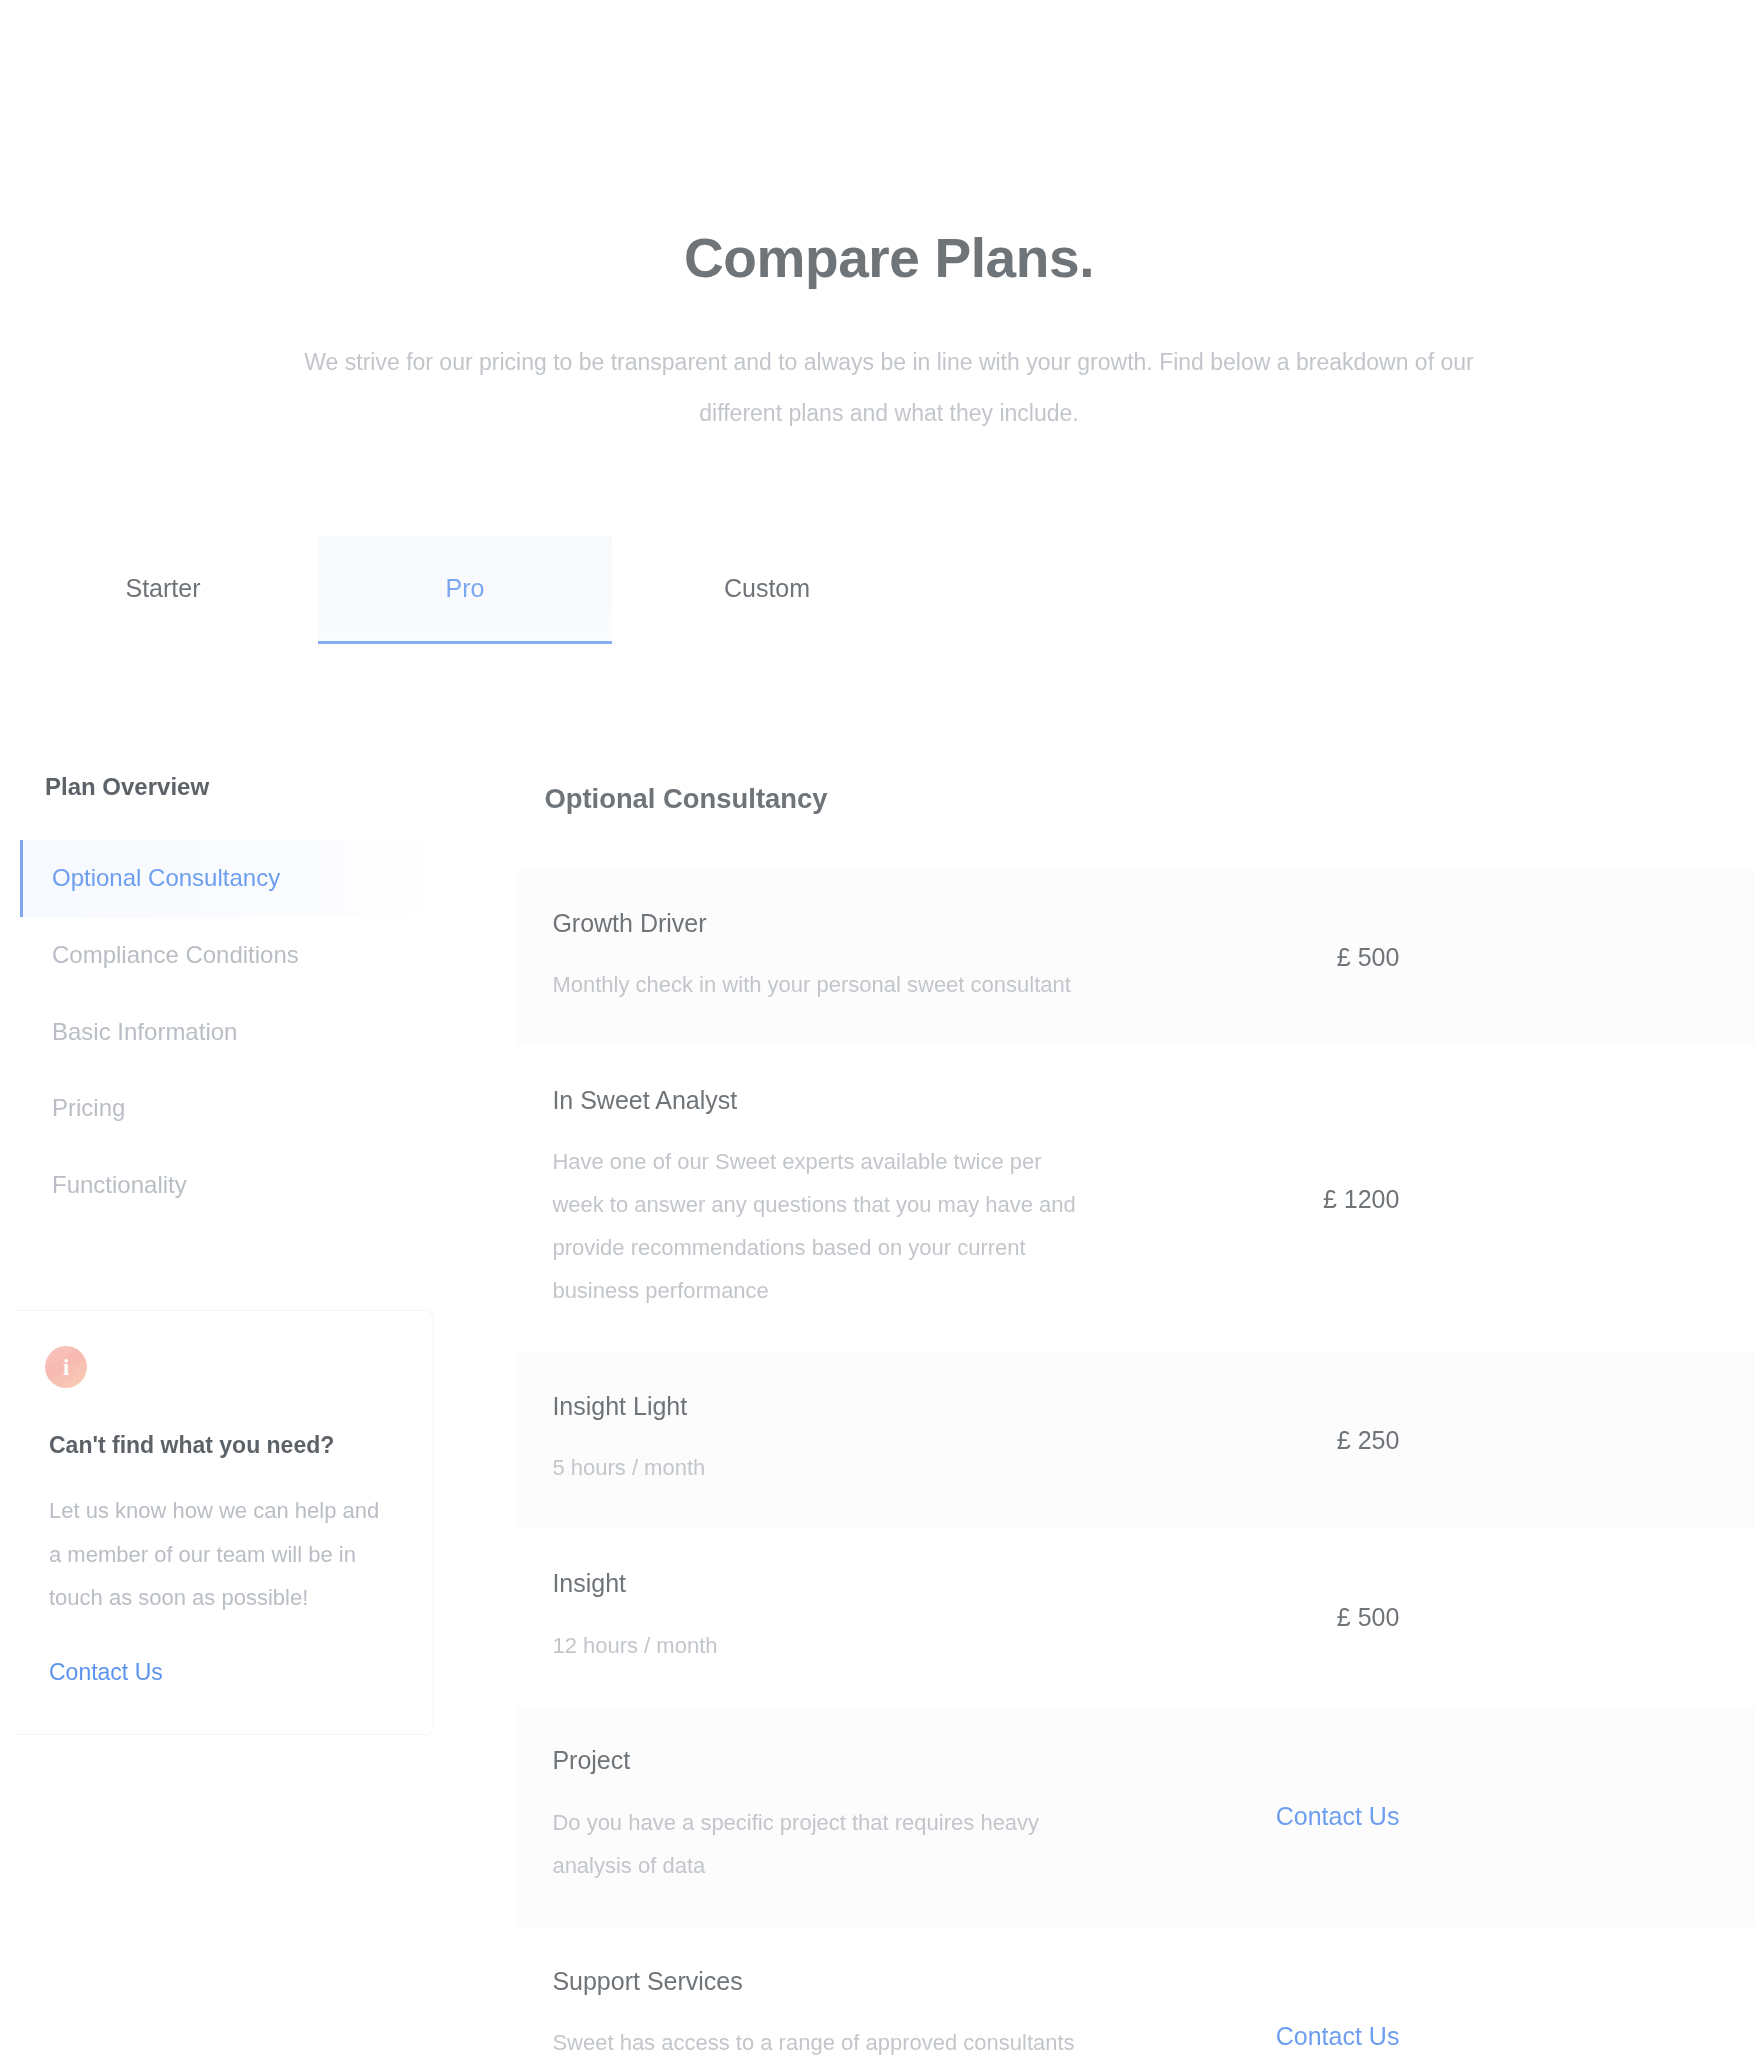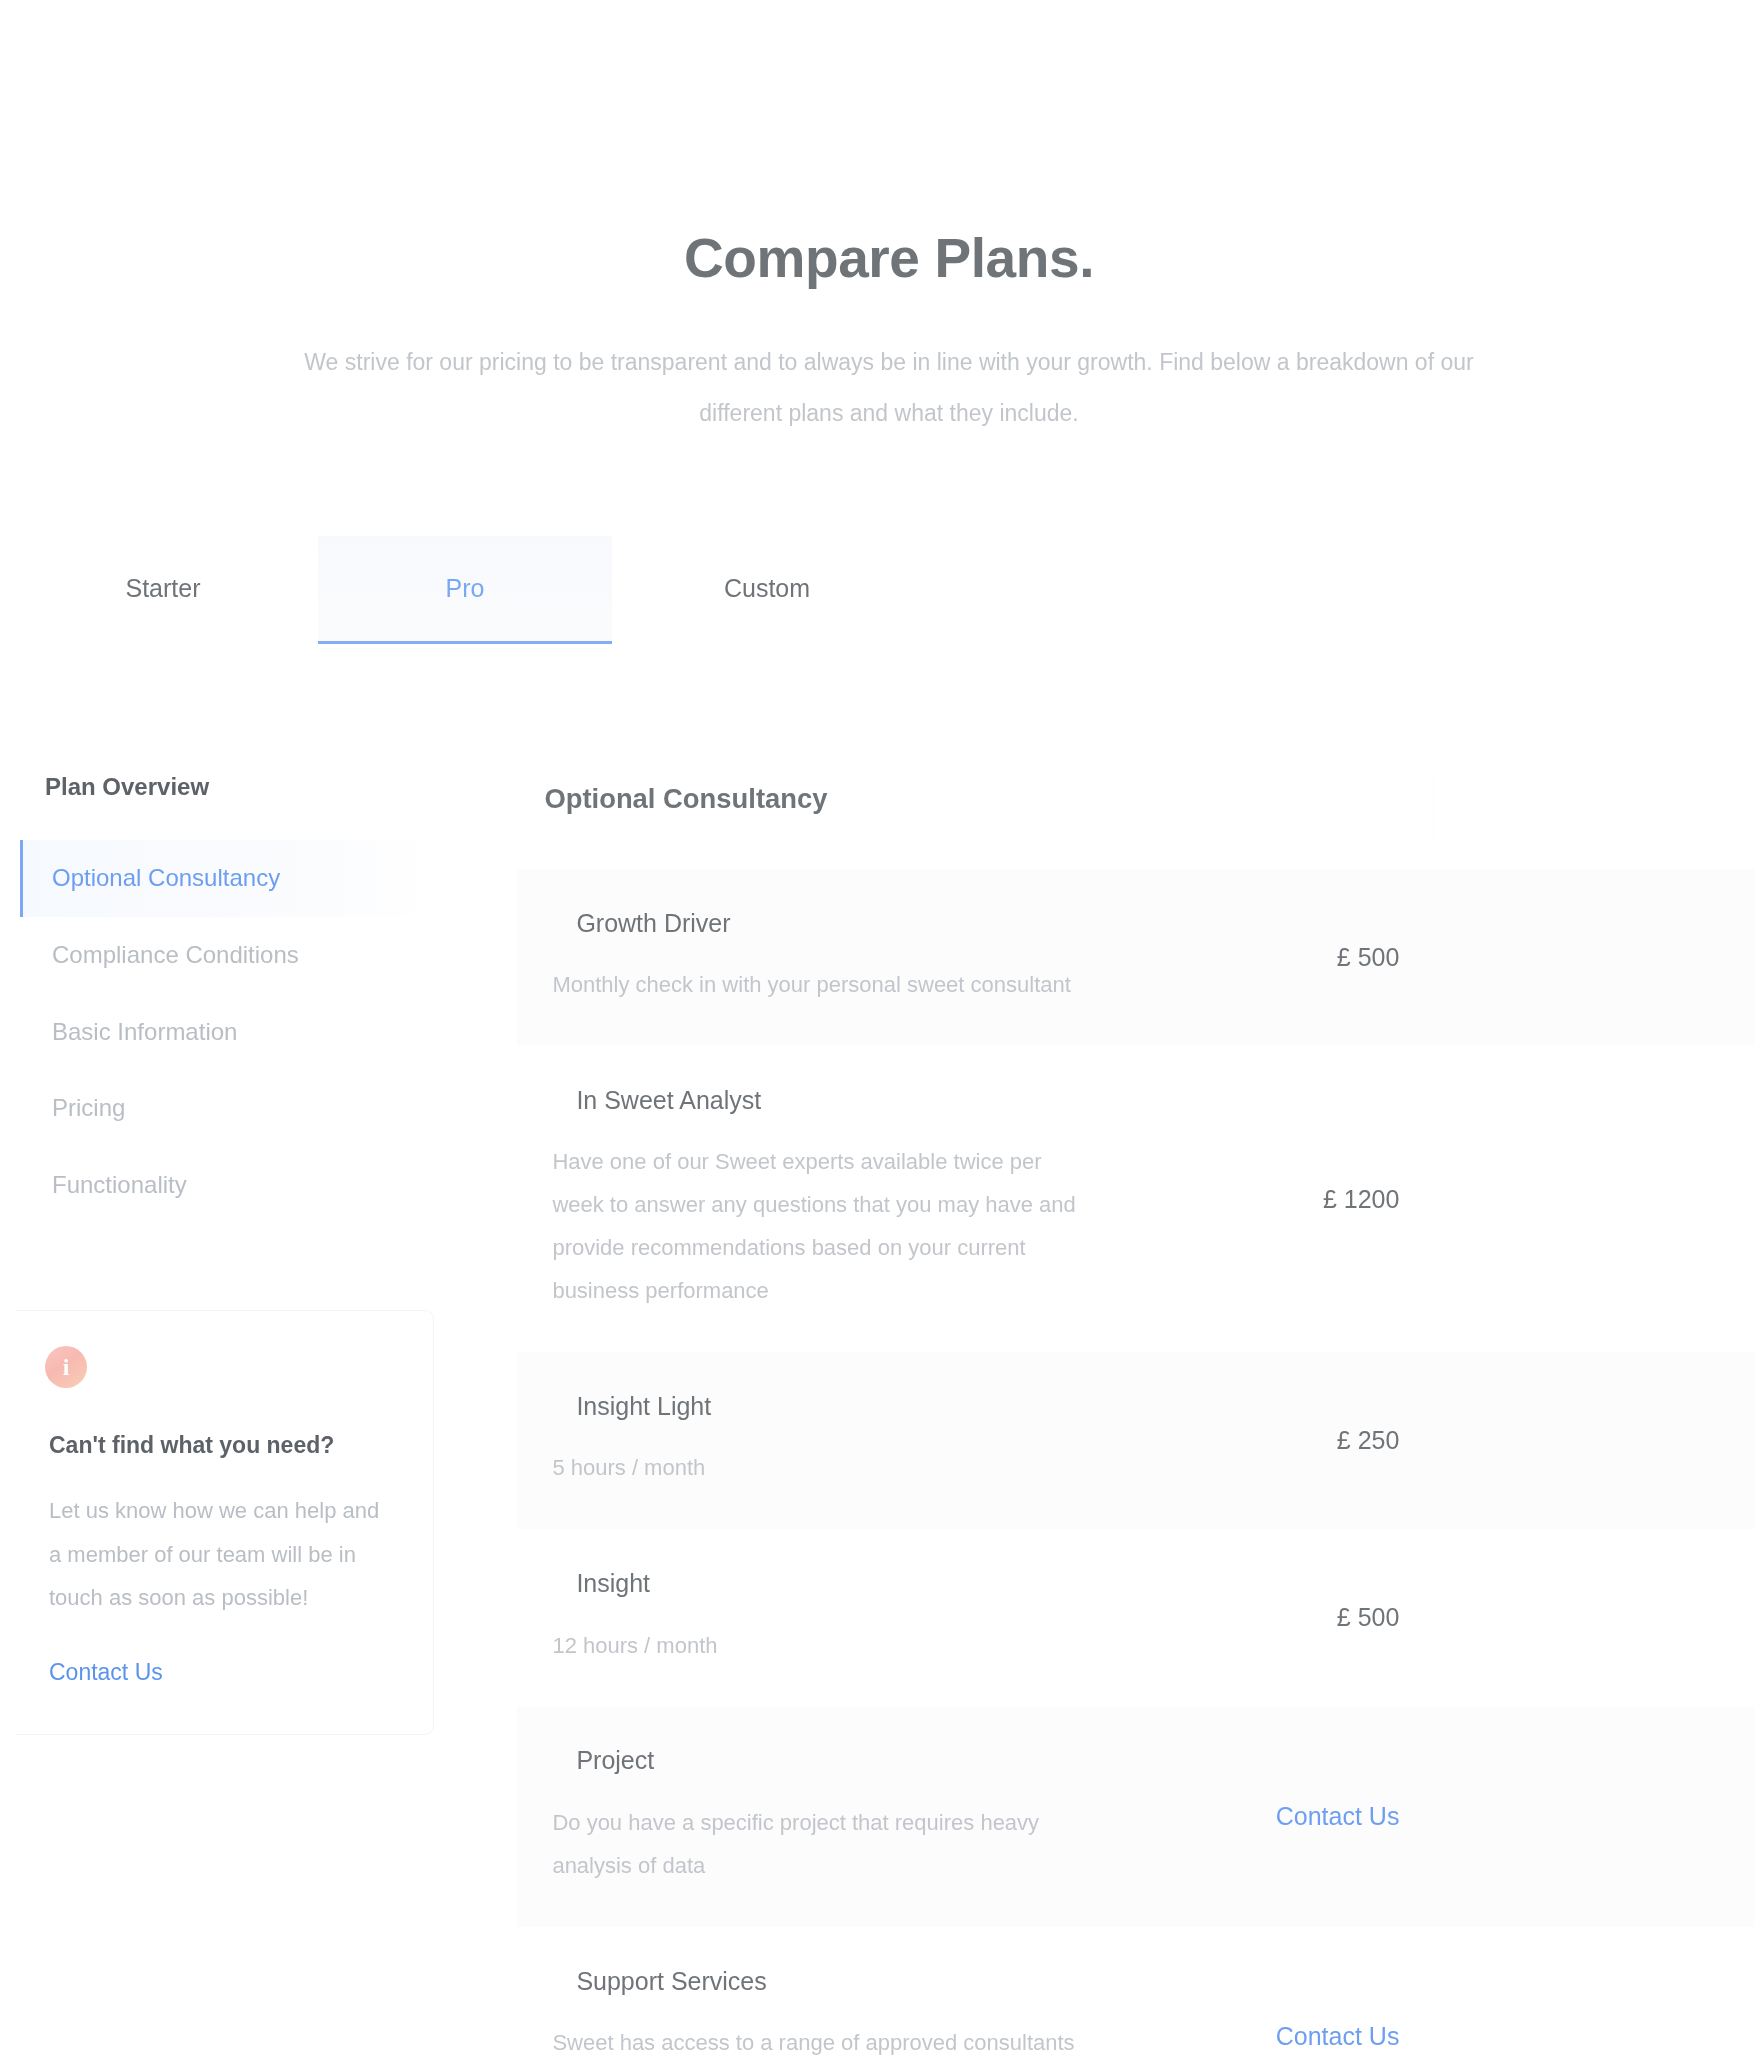--- a/index.html
+++ b/index.html
@@ -206,21 +206,20 @@
   .row-main {
     flex: 1 1 auto;
     min-width: 0;
     max-width: 585px;
   }
 
   .row-title {
     font-size: 25px;
     color: #6f7479;
     line-height: 1.2;
-    margin-left: 24px;
   }
 
   .row-desc {
     margin-top: 18.3px;
     font-size: 22px;
     line-height: 1.95;
     color: #c2c6cb;
     max-width: 548px;
   }
 

